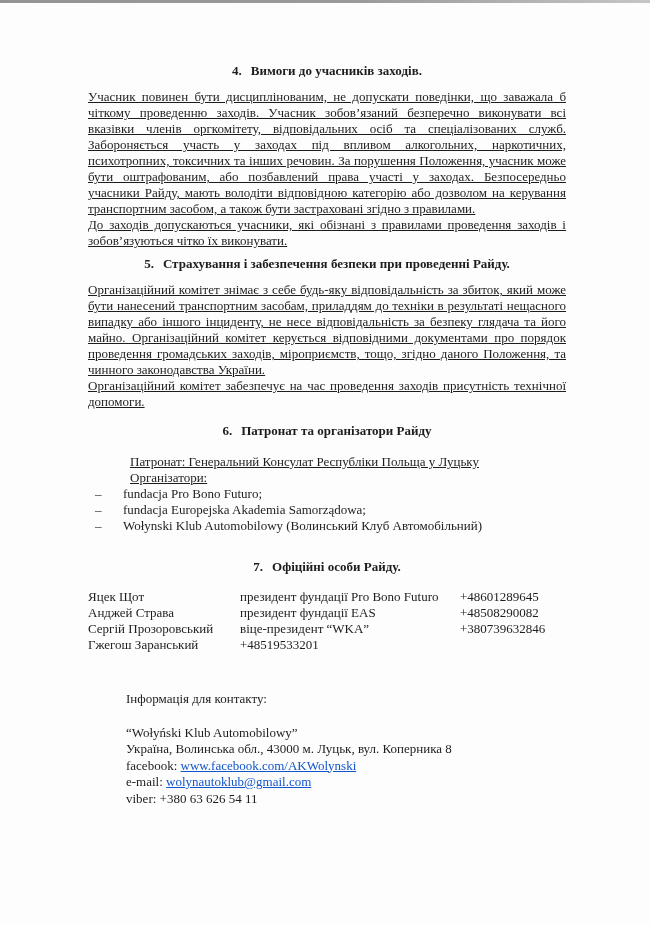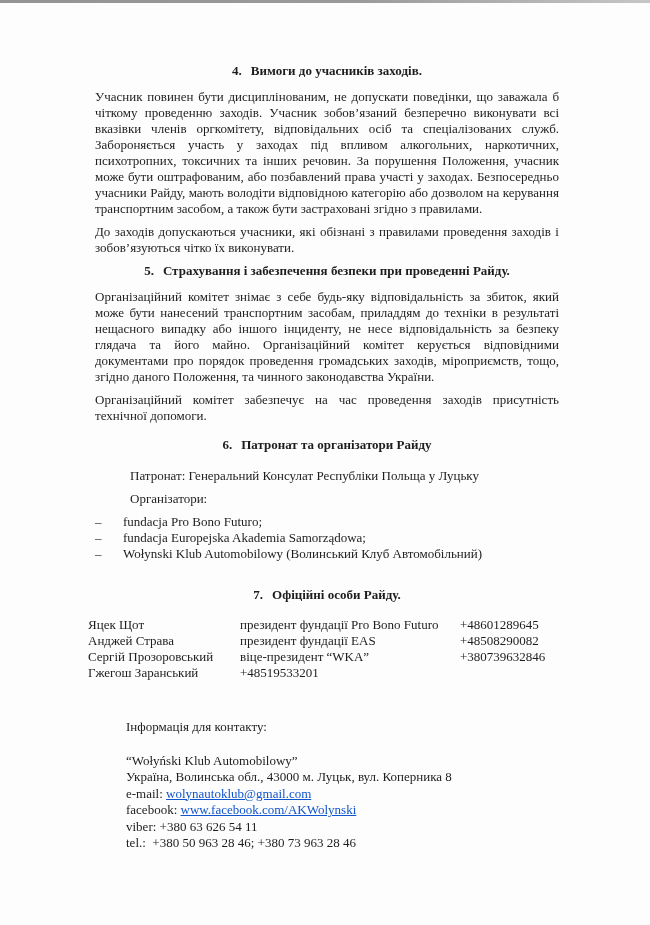--- a/index.html
+++ b/index.html
@@ -28,22 +28,23 @@
     line-height: 16px;
   }
   .heading {
     text-align: center;
     font-weight: bold;
     font-size: 13px;
     margin: 0;
   }
   .h-num { margin-right: 9px; }
   .para {
-    margin: 7px;
+    margin: 0;
     text-align: justify;
+    text-decoration: underline;
   }
   .mb10 { margin-bottom: 10px; }
   .sec5-h { margin-top: 7px; margin-bottom: 10px; }
   .sec6-h { margin-top: 13px; margin-bottom: 15px; }
   .sec7-h { margin-top: 25px; margin-bottom: 14px; }
   .indent42 { margin-left: 42px; }
   .org-item { display: flex; margin: 0; }
   .org-dash { width: 35px; padding-left: 7px; box-sizing: border-box; }
   .officials { margin: 0; }
   .orow { display: flex; }
@@ -119,20 +120,19 @@
       <div class="orow">
         <span class="oname">Гжегош Заранський</span>
         <span class="ophone">+48519533201</span>
       </div>
     </div>
 
     <div class="contact">
       <p>Інформація для контакту:</p>
       <p class="company">“Wołyński Klub Automobilowy”</p>
       <p>Україна, Волинська обл., 43000 м. Луцьк, вул. Коперника 8</p>
+      <p><span>facebook: </span><a class="doc-link">www.facebook.com/AKWolynski</a></p>
       <p><span>e-mail: </span><a class="doc-link">wolynautoklub@gmail.com</a></p>
-      <p><span>facebook: </span><a class="doc-link">www.facebook.com/AKWolynski</a></p>
       <p>viber: +380 63 626 54 11</p>
-      <p>tel.: &nbsp;+380 50 963 28 46; +380 73 963 28 46</p>
     </div>
 
   </div>
 </div>
 
 </body></html>

